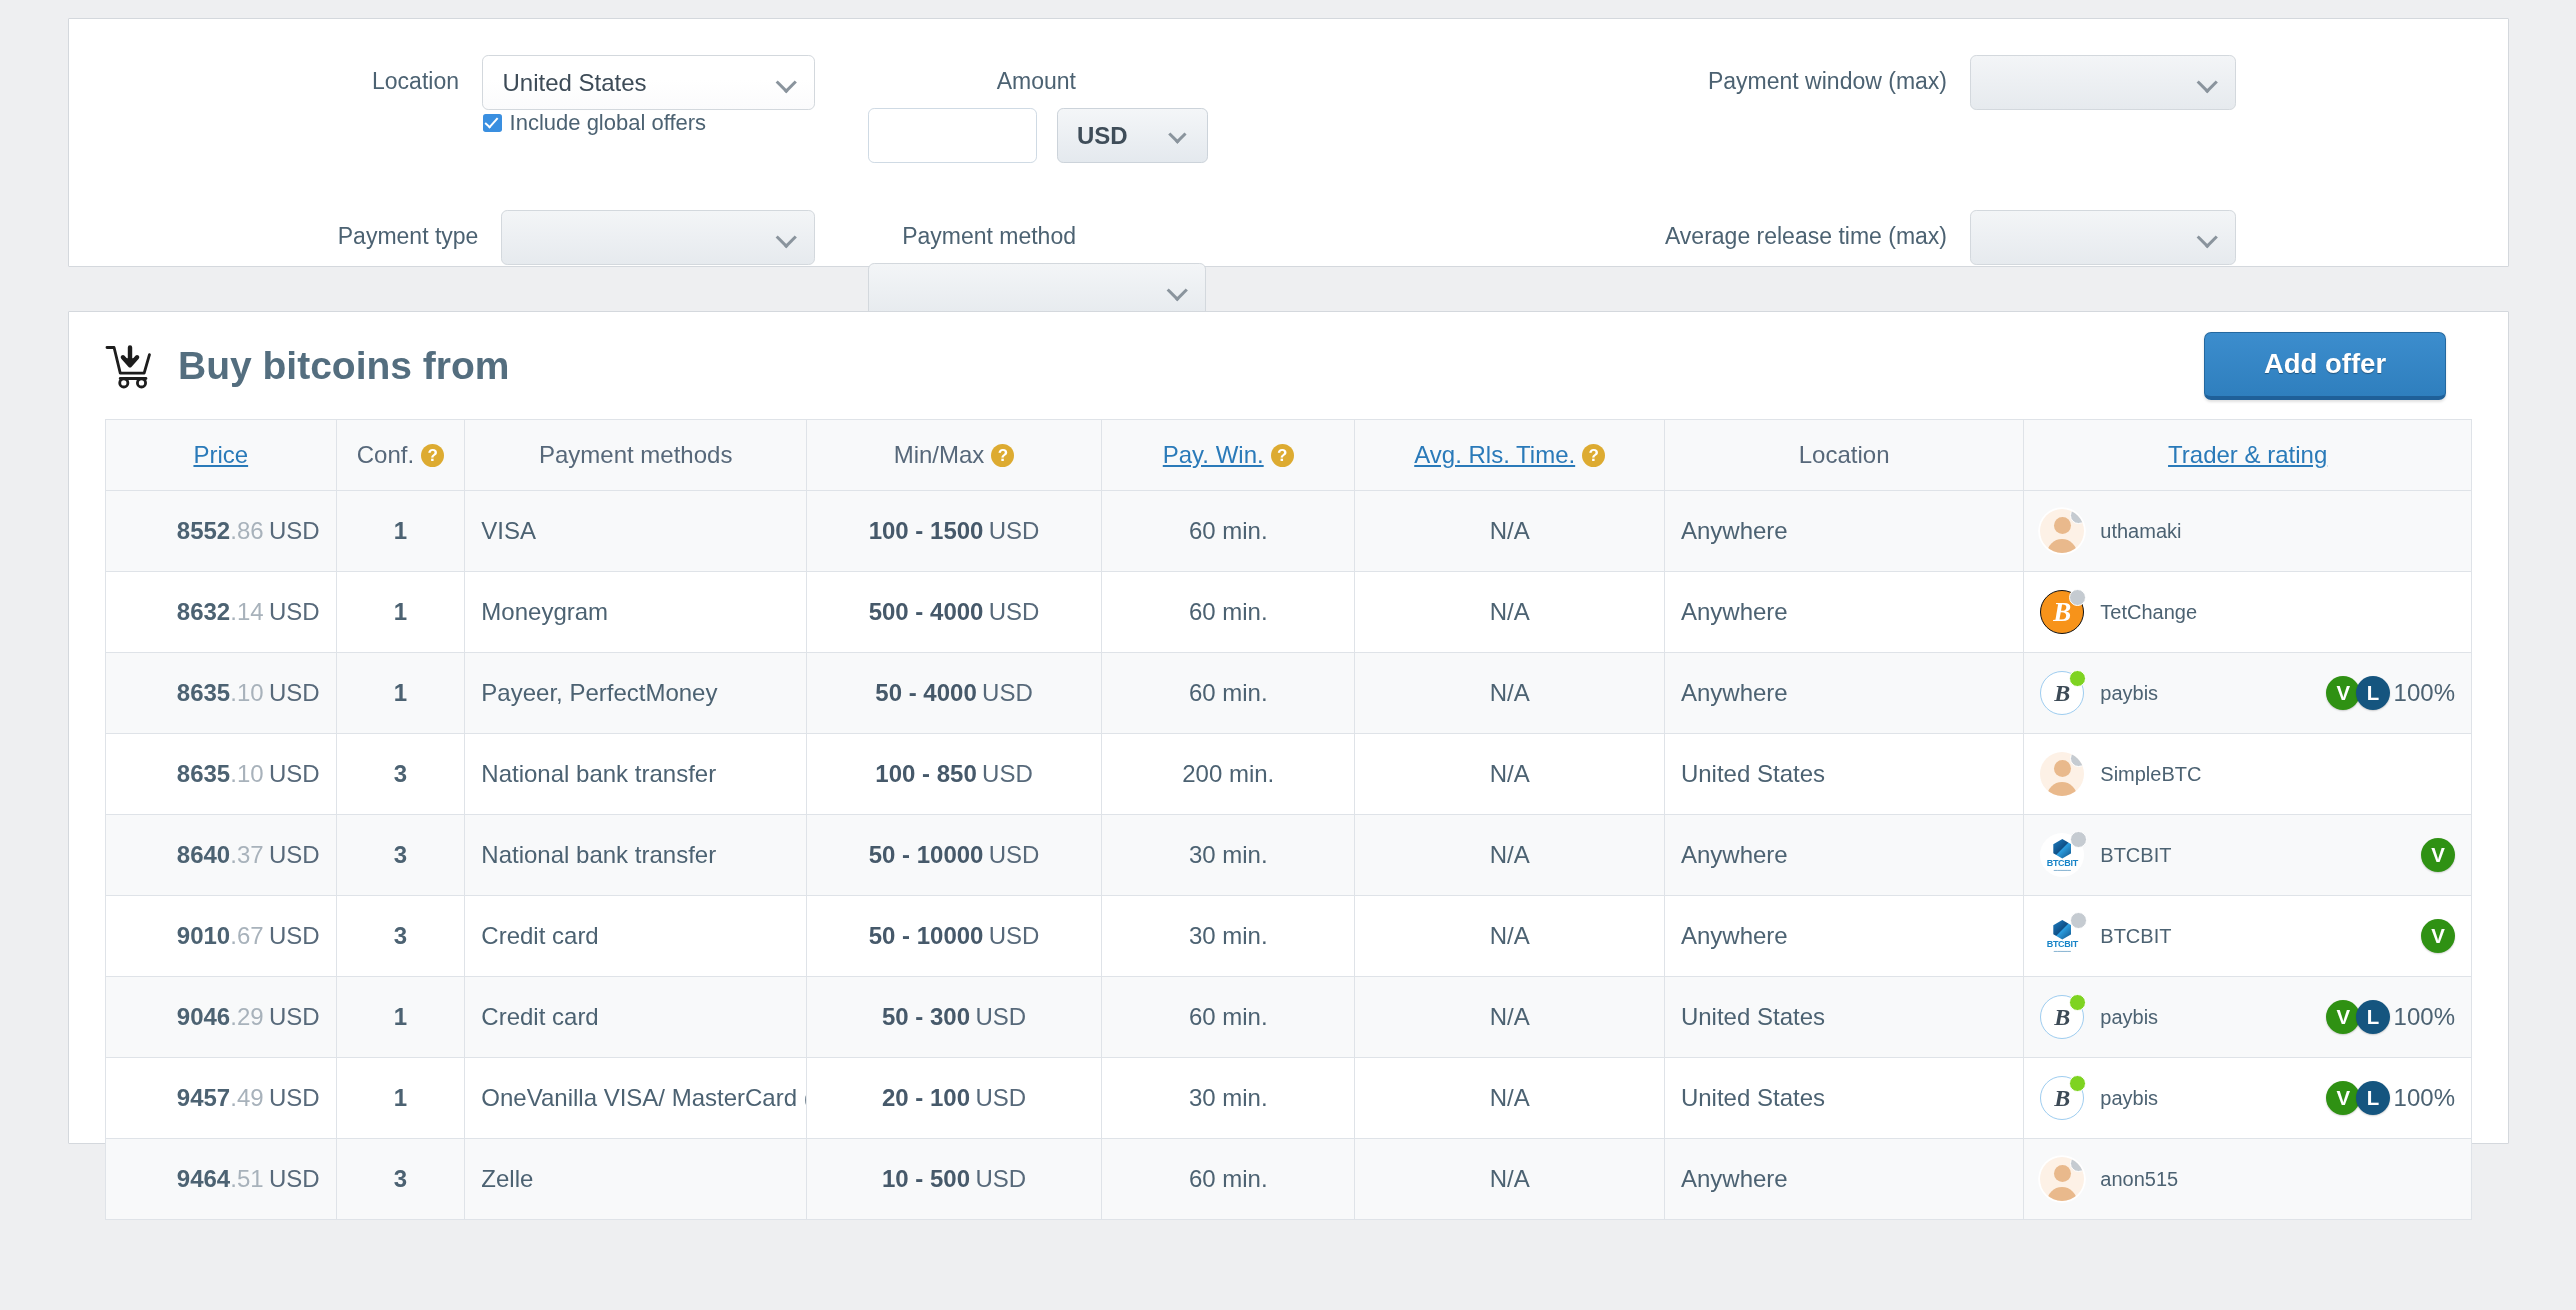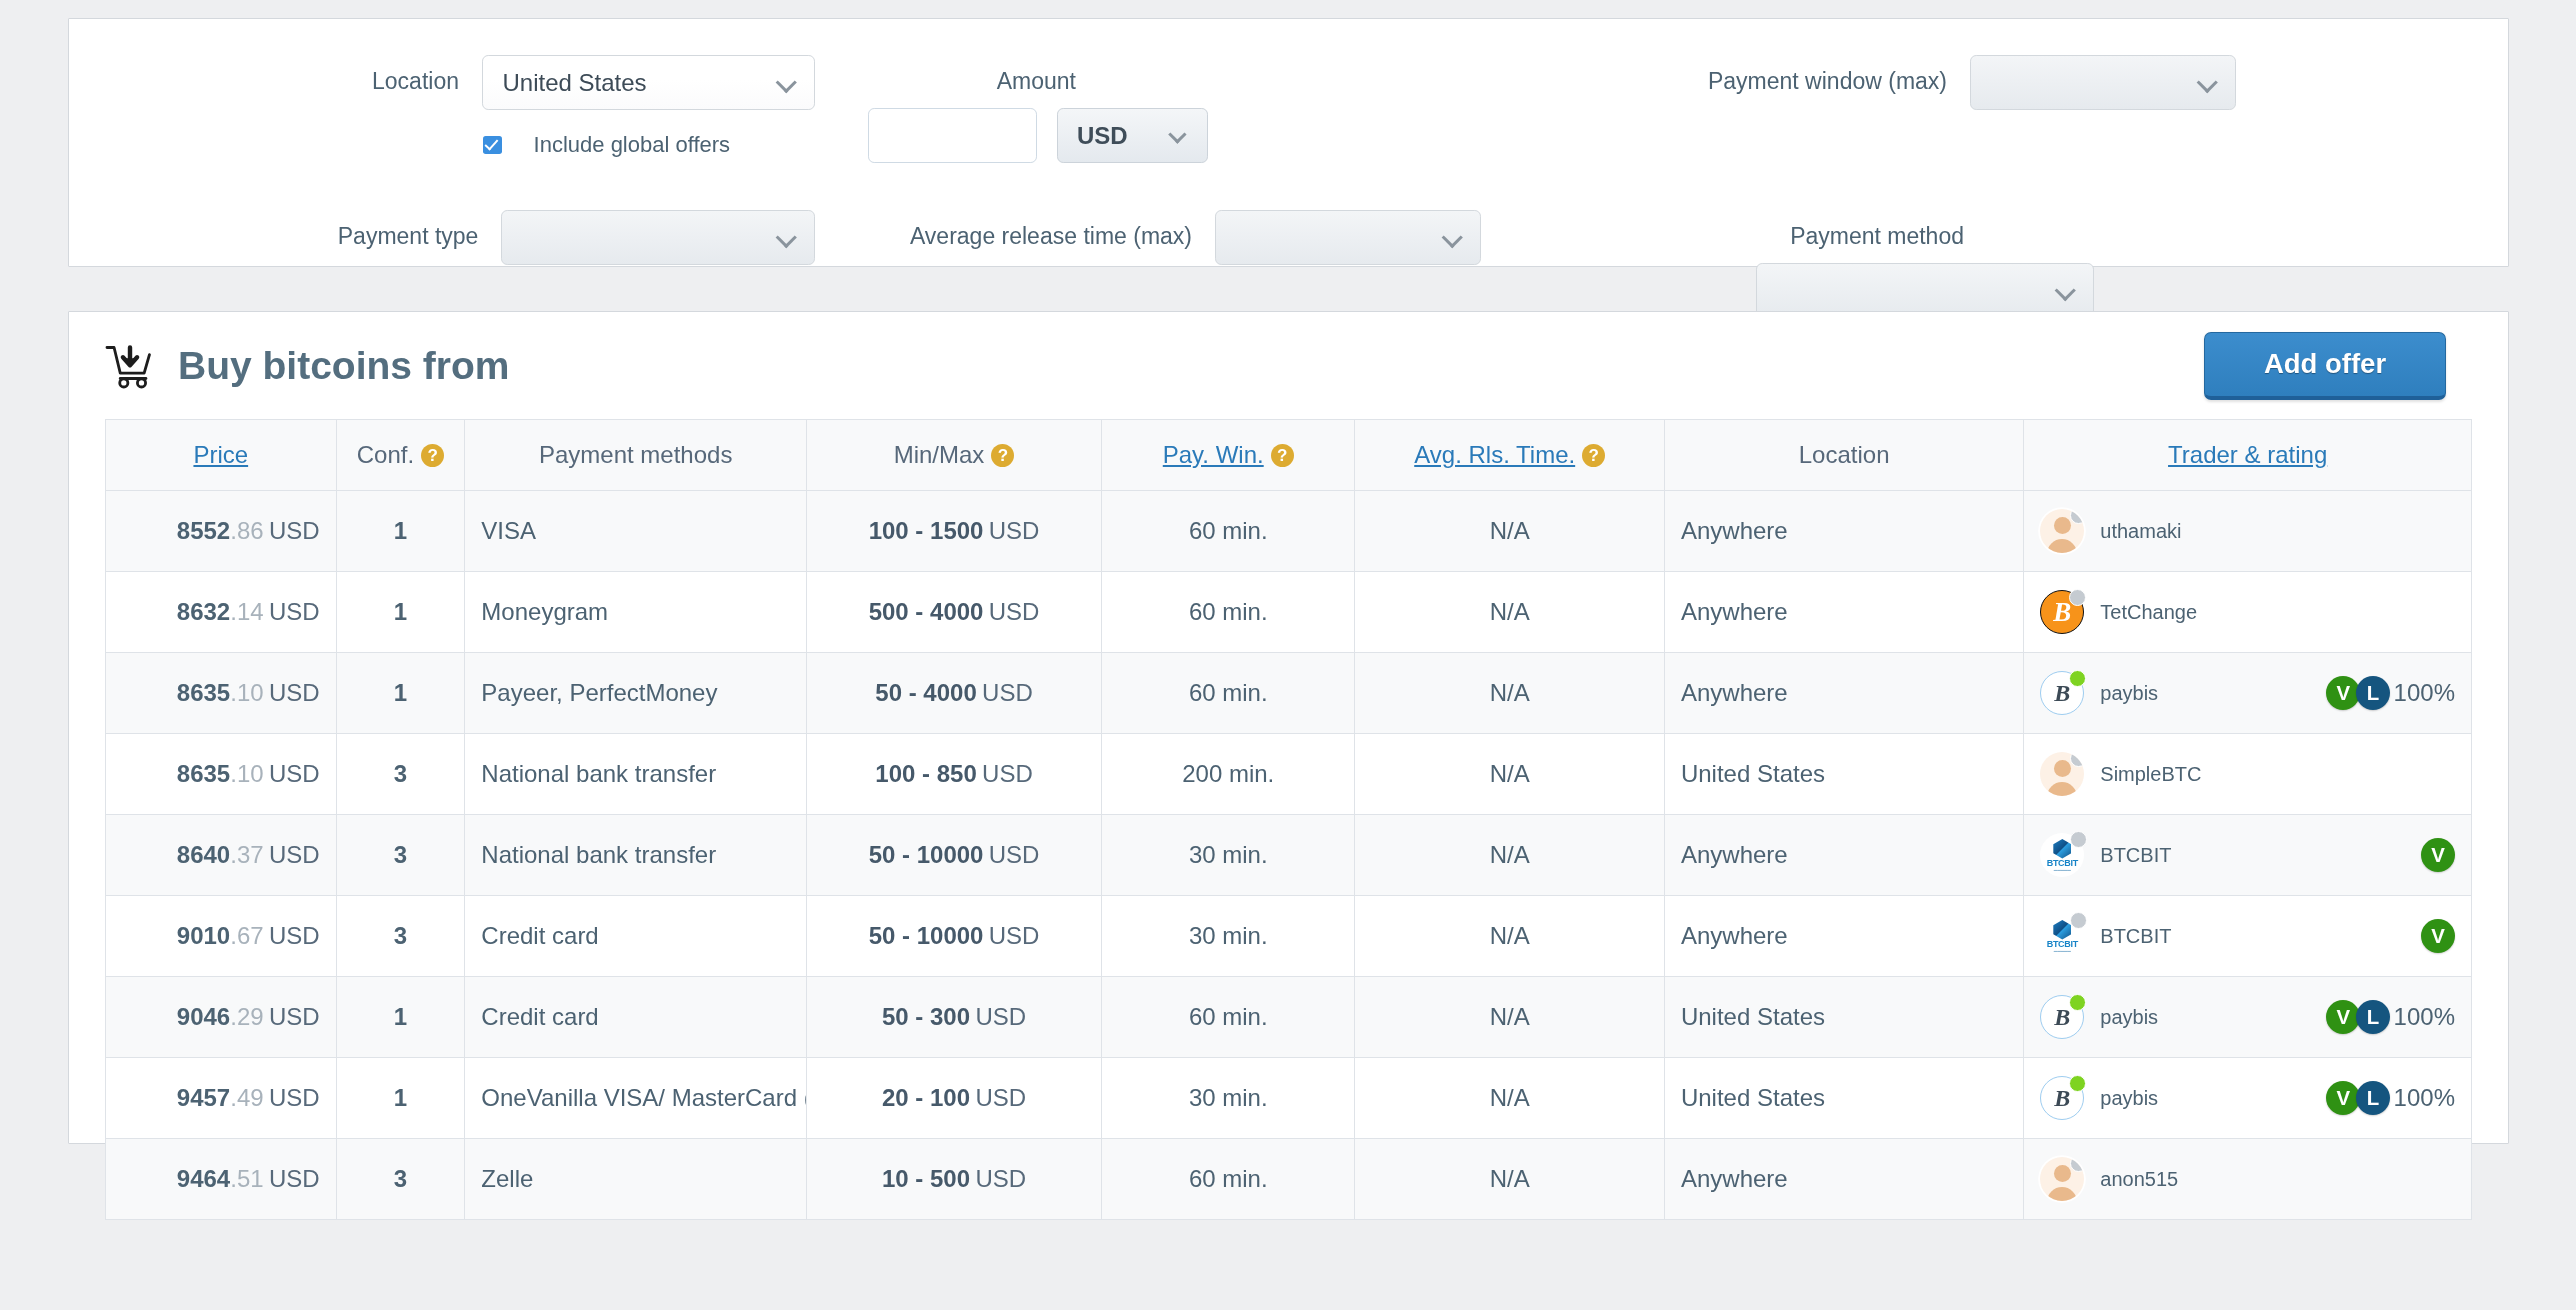--- a/index.html
+++ b/index.html
@@ -90,21 +90,21 @@
   .cur-select {
     margin-left: 19.5px;
     background: linear-gradient(to bottom, #f4f6f8 0%, #e4e9ee 100%);
     border: 0.9px solid #ccd3da;
     font-weight: bold; color: #3f4d59;
   }
   .cur-select .chev::before { border-width: 3.1px; width: 9.8px; height: 9.8px; }
 
   .checkline {
     display: flex; align-items: center;
-    margin-top: 22px; margin-left: 0.9px; gap: 24px;
+    margin-top: 0; margin-left: 0.9px;
   }
   .cbox {
     width: 18.7px; height: 18.7px;
     background: #3a8fe0; border-radius: 2.7px;
     position: relative; cursor: pointer;
     flex: none;
   }
   .cbox::after {
     content: ""; position: absolute;
     left: 5.3px; top: 1.8px; width: 5.3px; height: 10.7px;
@@ -321,31 +321,31 @@
 
     <div class="filter-row r2">
       <div class="fgroup g1">
         <div class="flabel">Payment type</div>
         <div class="select empty w-std">
           <span></span>
           <span class="chev"></span>
         </div>
       </div>
 
-      <div class="fgroup g3">
-        <div class="flabel">Average release time (max)</div>
-        <div class="select empty w-right">
+      <div class="fgroup g2">
+        <div class="flabel">Payment method</div>
+        <div class="select empty w-wide">
           <span></span>
           <span class="chev"></span>
         </div>
       </div>
 
-      <div class="fgroup g2">
-        <div class="flabel">Payment method</div>
-        <div class="select empty w-wide">
+      <div class="fgroup g3">
+        <div class="flabel">Average release time (max)</div>
+        <div class="select empty w-right">
           <span></span>
           <span class="chev"></span>
         </div>
       </div>
     </div>
   </div>
 
   <div class="panel results">
 
     <div class="res-head">

